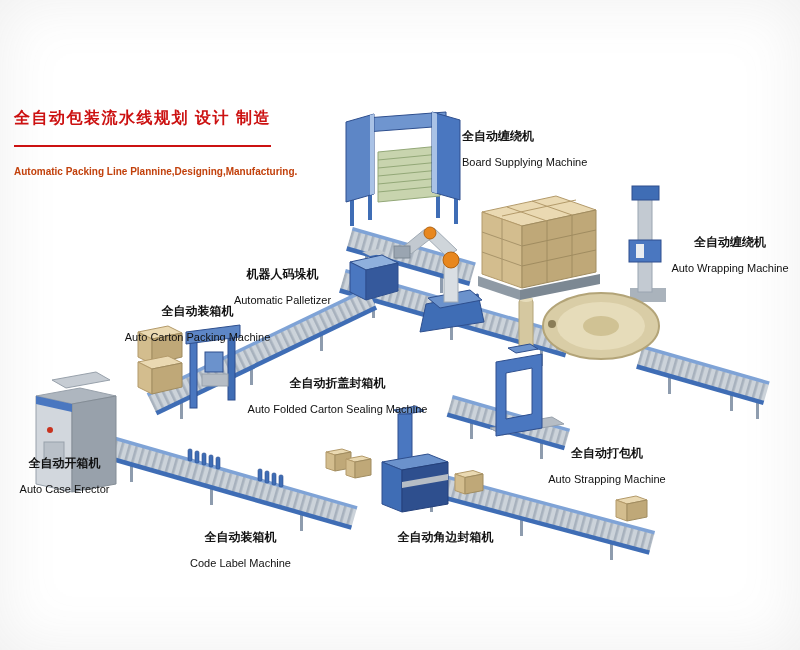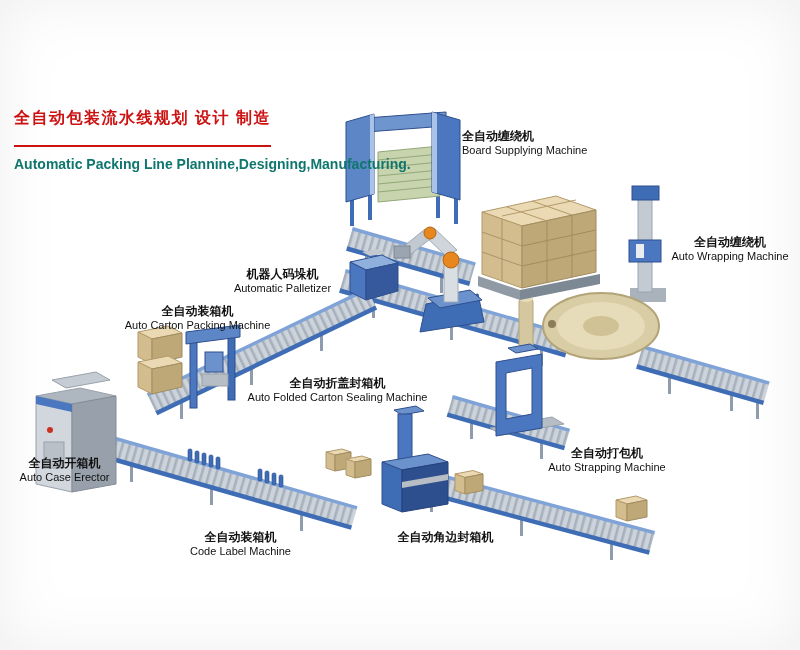--- a/index.html
+++ b/index.html
@@ -8,24 +8,24 @@
     overflow:hidden;
     font-family:"Liberation Sans","DejaVu Sans",sans-serif;
     box-shadow:inset 0 0 60px rgba(120,120,120,0.12);
   }
   #illustration{position:absolute;left:0;top:0;}
   .title-block{position:absolute;left:14px;top:108px;z-index:5;}
   .title-zh{
     display:inline-block;font-size:16px;font-weight:bold;letter-spacing:1.5px;
     color:#cc1111;border-bottom:2px solid #cc1111;padding-bottom:16px;
   }
-  .title-en{font-size:14px;font-weight:bold;color:#0f766e;margin-top:9px;}
+  .title-en{font-size:10px;font-weight:bold;color:#c2410c;margin-top:19px;}
   .mlabel{position:absolute;z-index:5;text-align:center;color:#111;line-height:13px;}
   .mlabel .zh{display:block;font-size:12px;font-weight:bold;}
-  .mlabel .en{display:block;font-size:11px;margin-top:1px;}
+  .mlabel .en{display:block;font-size:11px;margin-top:13px;}
   .mlabel.left-align{text-align:left;}
 </style>
 </head>
 <body>
 
 <div id="stage">
 
   <svg id="illustration" width="800" height="650" viewBox="0 0 800 650">
     <defs>
       <pattern id="rollers" width="7" height="20" patternUnits="userSpaceOnUse">

